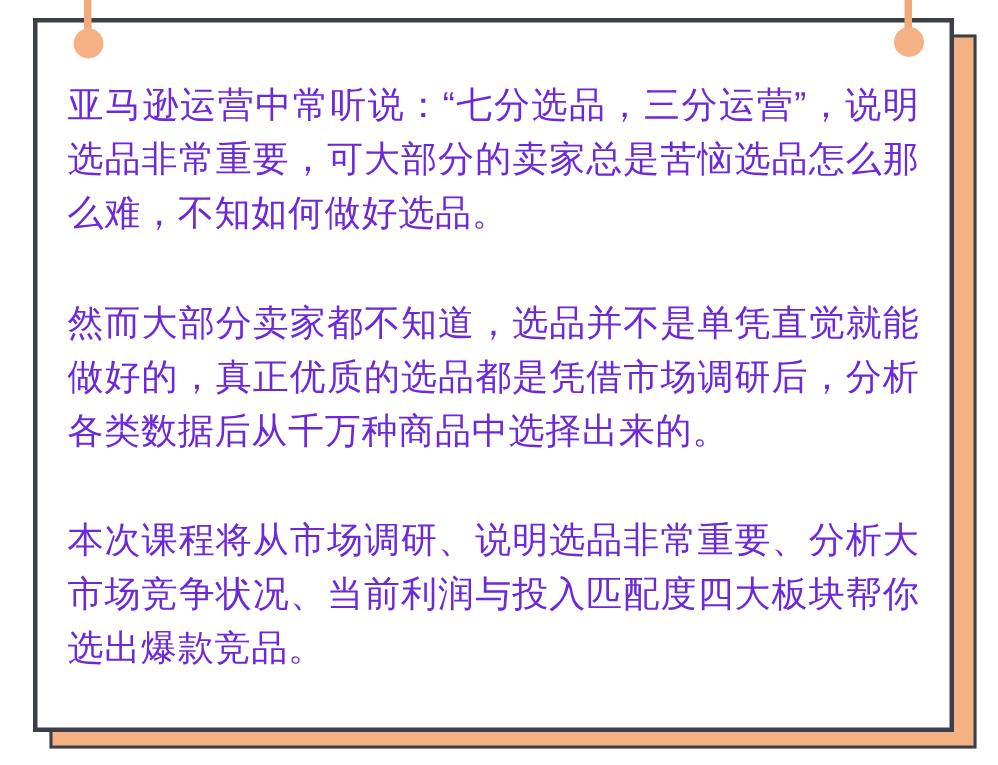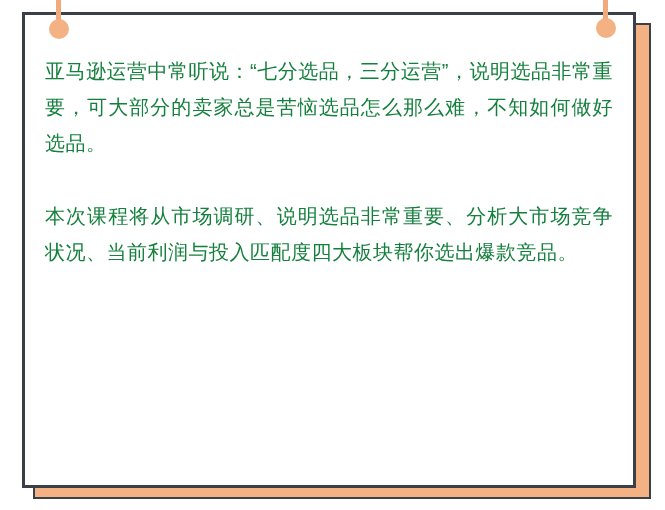--- a/index.html
+++ b/index.html
@@ -37,24 +37,24 @@
     width: 614px;
     height: 476px;
     background: #ffffff;
     border: 3px solid #3B3F48;
     box-sizing: border-box;
     z-index: 1;
     padding: 38px 20px 0 20px;
   }
   .para {
     margin: 0 0 37px 0;
-    font-size: 20px;
+    font-size: 24px;
     line-height: 36px;
     letter-spacing: 0.5px;
-    color: #15803d;
+    color: #6d28d9;
     text-align: justify;
     text-justify: inter-ideograph;
     font-weight: 500;
   }
   
   .pin { position: absolute; z-index: 2; }
   .pin-stem {
     position: absolute;
     width: 5px;
     background: #F2A97B;
@@ -75,20 +75,21 @@
 </style>
 </head>
 <body>
 
 <div class="stage">
 
   <div class="shadow"></div>
 
   <div class="card">
     <p class="para">亚马逊运营中常听说：“七分选品，三分运营”，说明选品非常重要，可大部分的卖家总是苦恼选品怎么那么难，不知如何做好选品。</p>
+    <p class="para">然而大部分卖家都不知道，选品并不是单凭直觉就能做好的，真正优质的选品都是凭借市场调研后，分析各类数据后从千万种商品中选择出来的。</p>
     <p class="para">本次课程将从市场调研、说明选品非常重要、分析大市场竞争状况、当前利润与投入匹配度四大板块帮你选出爆款竞品。</p>
   </div>
 
   <div class="pin pin-left">
     <div class="pin-stem"></div>
     <div class="pin-head"></div>
   </div>
 
   <div class="pin pin-right">
     <div class="pin-stem"></div>

